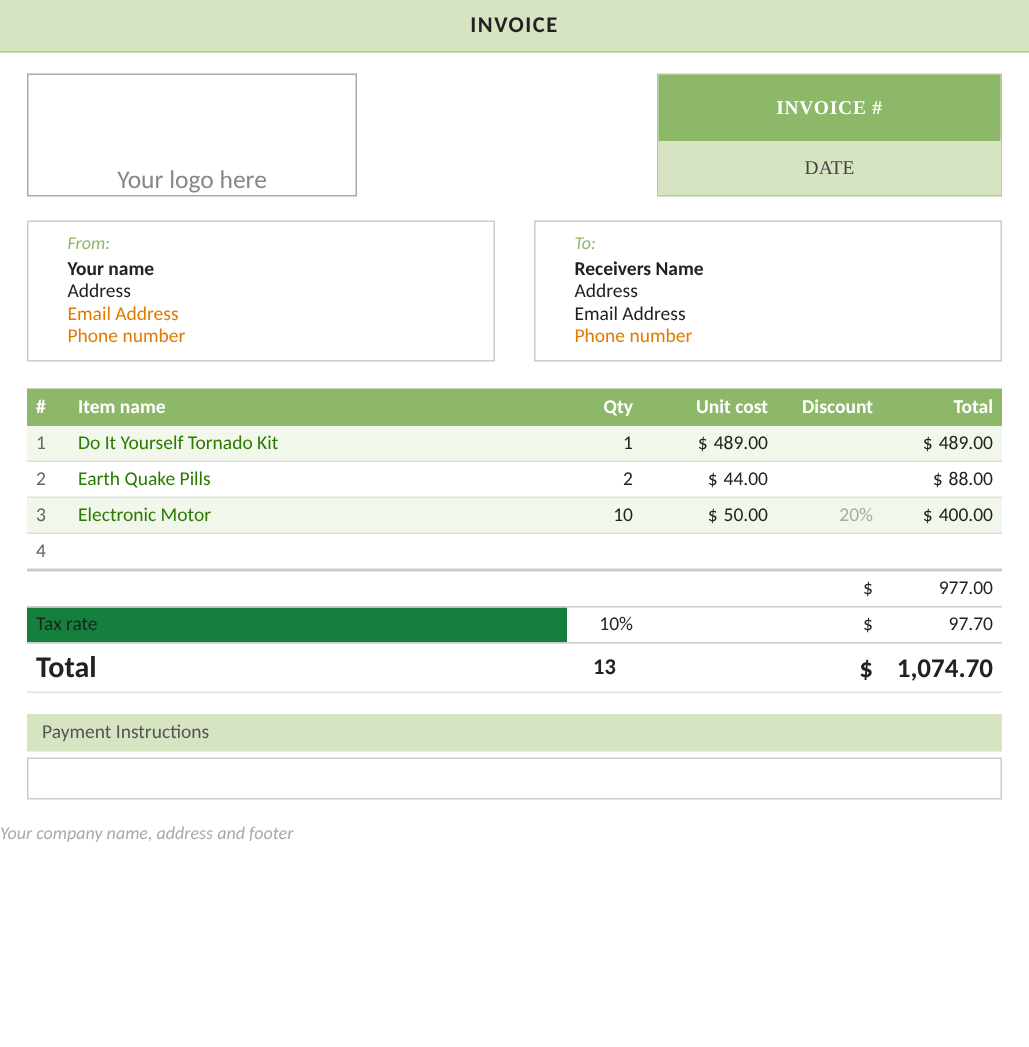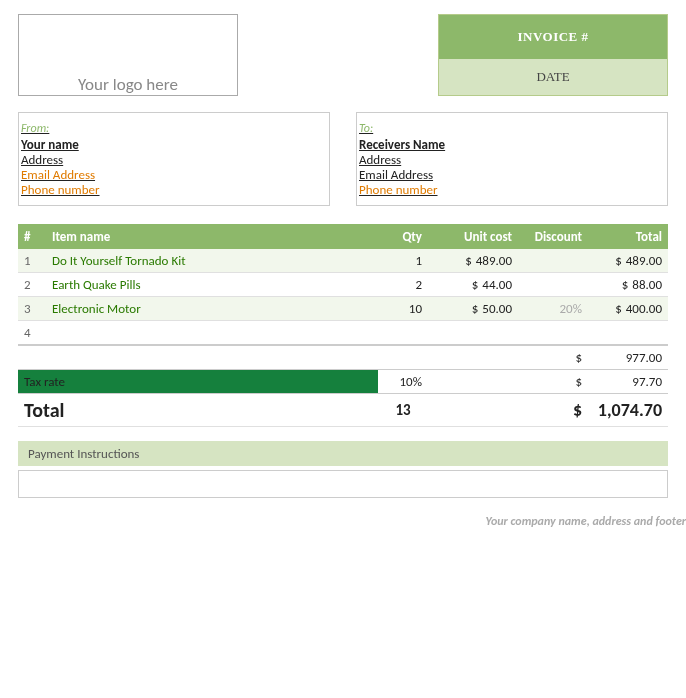--- a/index.html
+++ b/index.html
@@ -73,23 +73,22 @@
     
     .address-section {
       display: flex;
       justify-content: space-between;
       padding: 6px 18px 10px 18px;
       gap: 10px;
     }
     .address-box {
       border: 1px solid #ccc;
       width: 48%;
-      padding: 8px 2px;
+      padding: 8px 26px;
       min-height: 90px;
-      text-decoration: underline;
     }
     .address-label {
       color: #8db86a;
       font-style: italic;
       font-size: 12px;
       margin-bottom: 2px;
     }
     .address-name {
       font-weight: bold;
       font-size: 13px;
@@ -205,38 +204,40 @@
     .signature-box {
       border: 1px solid #ccc;
       width: 200px;
       min-height: 45px;
       padding: 5px 8px;
       font-size: 13px;
       color: #555;
     }
     
     .footer {
-      text-align: right;
+      text-align: left;
       color: #aaa;
       font-size: 12px;
       padding: 10px 0 8px 0;
       font-style: italic;
-      font-weight: bold;
     }
     .dollar-col {
       width: 14px;
       text-align: right;
       color: #444;
     }
   </style>
 </head>
 <body>
 
 <div class="page">
 
+  <div class="invoice-title-bar">
+    <span>INVOICE</span>
+  </div>
 
   <div class="top-section">
     <div class="logo-box">
       <span>Your logo here</span>
     </div>
     <div class="invoice-number-box">
       <div class="invoice-number-header">INVOICE #</div>
       <div class="invoice-date-header">DATE</div>
     </div>
   </div>

